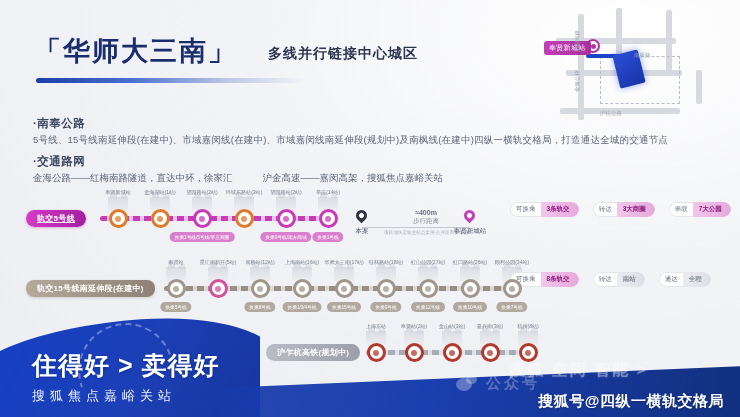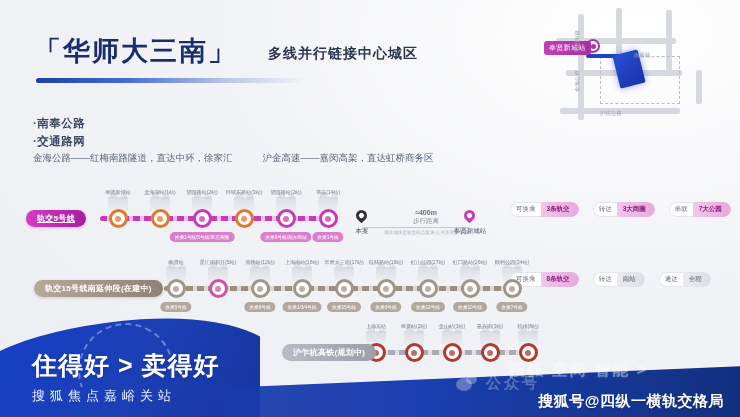--- a/index.html
+++ b/index.html
@@ -75,22 +75,22 @@
   .diagram{position:absolute;left:18px;top:188px;width:706px;height:192px;}
 
   .row{position:absolute;left:0;height:58px;}
 
   .tagpill{
     position:absolute;left:8px;top:22px;height:17px;display:flex;align-items:center;
     padding:0 11px;border-radius:9px;color:#fff;font-size:8px;font-weight:700;
     white-space:nowrap;letter-spacing:.3px;z-index:3;
   }
   .tagpill.l5{background:linear-gradient(90deg,#d63bc4,#a41fa0);box-shadow:0 1px 3px rgba(170,30,150,.3);text-decoration:underline;}
-  .tagpill.l15{background:linear-gradient(90deg,#b5a99a,#8d8275);box-shadow:0 1px 3px rgba(120,110,95,.25);left:16px;}
-  .tagpill.air{background:linear-gradient(90deg,#b9bcc4,#9b9fa9);left:264px;}
+  .tagpill.l15{background:linear-gradient(90deg,#b5a99a,#8d8275);box-shadow:0 1px 3px rgba(120,110,95,.25);left:8px;border-radius:8px;}
+  .tagpill.air{background:linear-gradient(90deg,#b9bcc4,#9b9fa9);left:248px;}
 
   .track{position:absolute;top:28px;height:5px;border-radius:3px;z-index:1;}
   .track.l5{background:repeating-linear-gradient(90deg,#c93ab8 0 7px,rgba(201,58,184,.25) 7px 11px);}
   .track.l15{background:repeating-linear-gradient(90deg,#9a8f80 0 7px,rgba(154,143,128,.25) 7px 11px);}
   .track.air{background:repeating-linear-gradient(90deg,#a8acb6 0 7px,rgba(168,172,182,.25) 7px 11px);}
 
   .stn{position:absolute;top:21px;width:19px;height:19px;border-radius:50%;
        background:#fff;box-sizing:border-box;z-index:2;}
   .stn.l5{border:3px solid #c93ab8;}
   .stn.l5x{border:3px solid #e07a2a;}
@@ -218,24 +218,25 @@
 <div class="page">
 
   <div class="hdr">
     <div class="hdr-main">「华师大三南」</div>
     <div class="hdr-sub">多线并行链接中心城区</div>
   </div>
   <div class="hdr-rule"></div>
 
   <div class="copy">
     <p class="cat">·南奉公路</p>
+    <p class="line">5号线、15号线南延伸段(在建中)、市域嘉闵线(在建中)、市域嘉闵线南延伸段(规划中)及南枫线(在建中)四纵一横轨交格局，打造通达全城的交通节点</p>
     <p class="cat">·交通路网</p>
     <div class="roads">
       <span>金海公路——红梅南路隧道，直达中环，徐家汇</span>
-      <span>沪金高速——嘉闵高架，直达虹桥商务区</span>
+      <span>沪金高速——嘉闵高架，搜狐焦点嘉峪关站</span>
     </div>
   </div>
 
   <div class="minimap">
     <div class="mm-road v" style="left:40px;top:6px;height:106px;"></div>
     <div class="mm-road v" style="left:78px;top:0px;height:60px;"></div>
     <div class="mm-road v" style="left:128px;top:2px;height:66px;"></div>
     <div class="mm-road v" style="left:158px;top:62px;height:34px;"></div>
     <div class="mm-road h" style="left:18px;top:30px;width:120px;"></div>
     <div class="mm-road h" style="left:28px;top:62px;width:116px;"></div>

